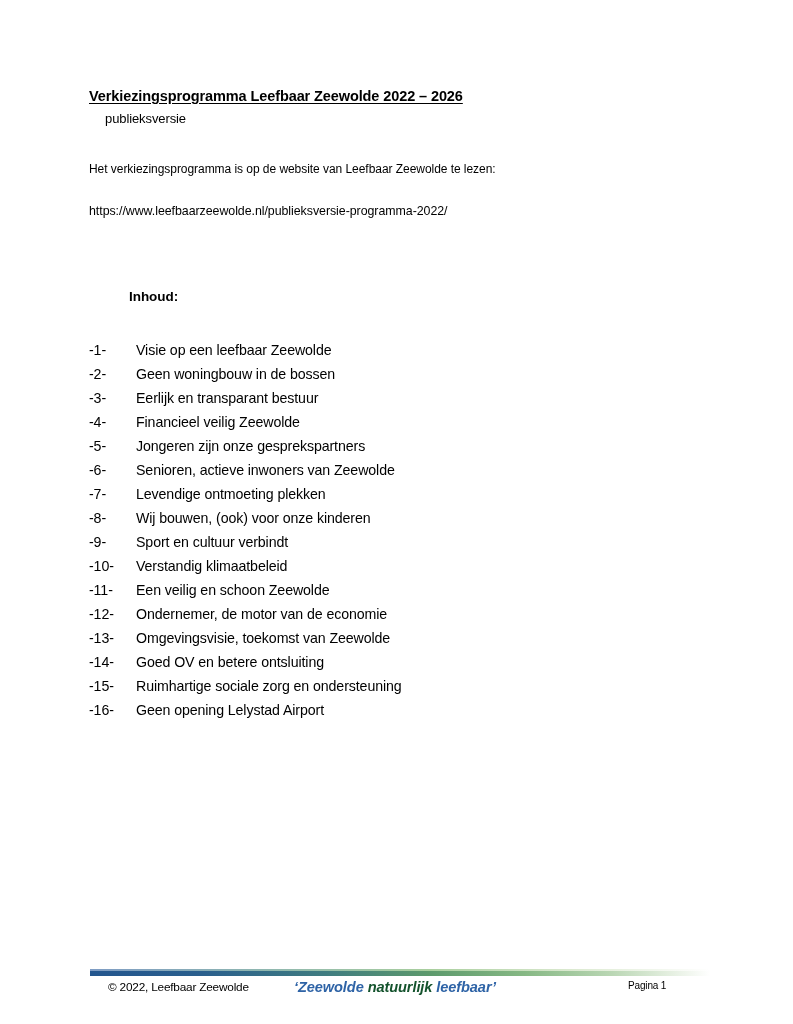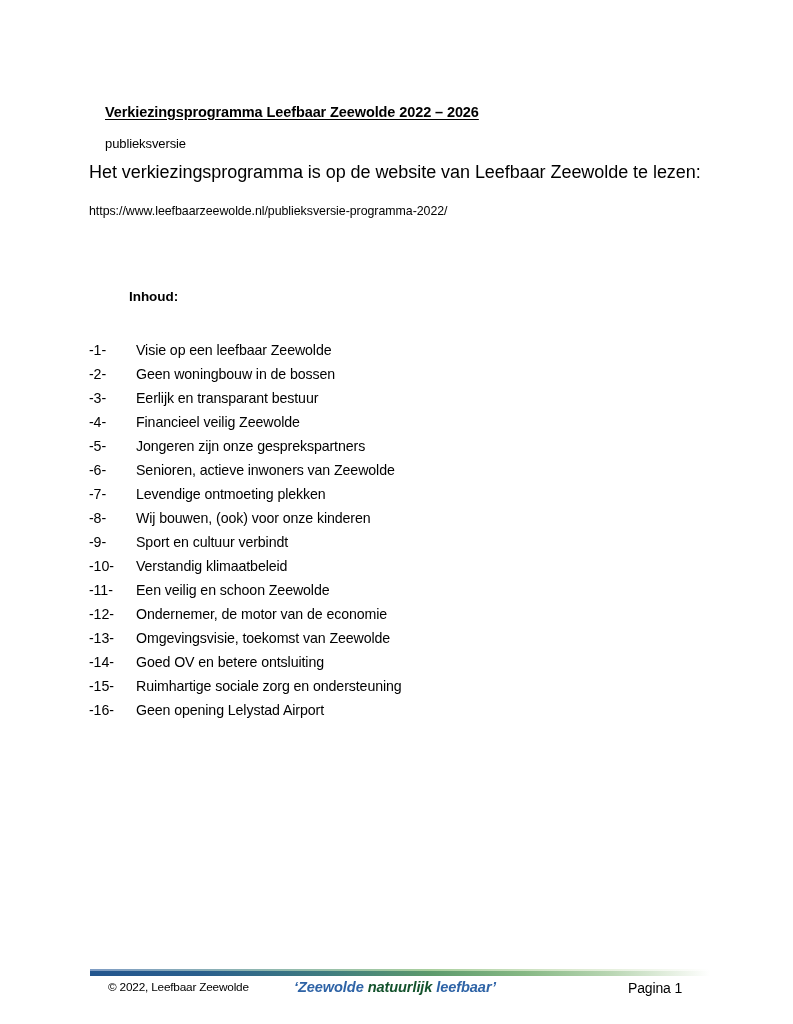--- a/index.html
+++ b/index.html
@@ -23,21 +23,21 @@
 
   
   .doc-body {
     position: absolute;
     left: 89px;
     top: 0;
     width: 640px;
   }
 
   .title-line {
-    margin: 16px;
+    margin: 0;
     padding: 0;
     font-size: 14.5px;
     font-weight: bold;
     letter-spacing: -0.1px;
     text-decoration: underline;
     text-underline-offset: 2px;
     white-space: nowrap;
   }
   .title-block {
     position: absolute;
@@ -51,21 +51,21 @@
     font-size: 13px;
     font-weight: normal;
     letter-spacing: -0.1px;
   }
 
   .intro-line {
     position: absolute;
     left: 0;
     top: 162px;
     margin: 0;
-    font-size: 18px;
+    font-size: 12px;
     letter-spacing: -0.05px;
     white-space: nowrap;
   }
   .url-line {
     position: absolute;
     left: 0;
     top: 204px;
     margin: 0;
     font-size: 12.4px;
     letter-spacing: -0.05px;
@@ -170,21 +170,21 @@
     letter-spacing: -0.1px;
     white-space: nowrap;
   }
   .slogan-blue { color: #2e63a6; }
   .slogan-green { color: #14532d; }
   .footer-page {
     position: absolute;
     left: 538px;
     top: 0;
     font-family: "Liberation Sans", sans-serif;
-    font-size: 14px;
+    font-size: 10px;
     letter-spacing: -0.15px;
     white-space: nowrap;
     color: #000000;
   }
 </style>
 </head>
 <body>
 
 <div class="page">
 

